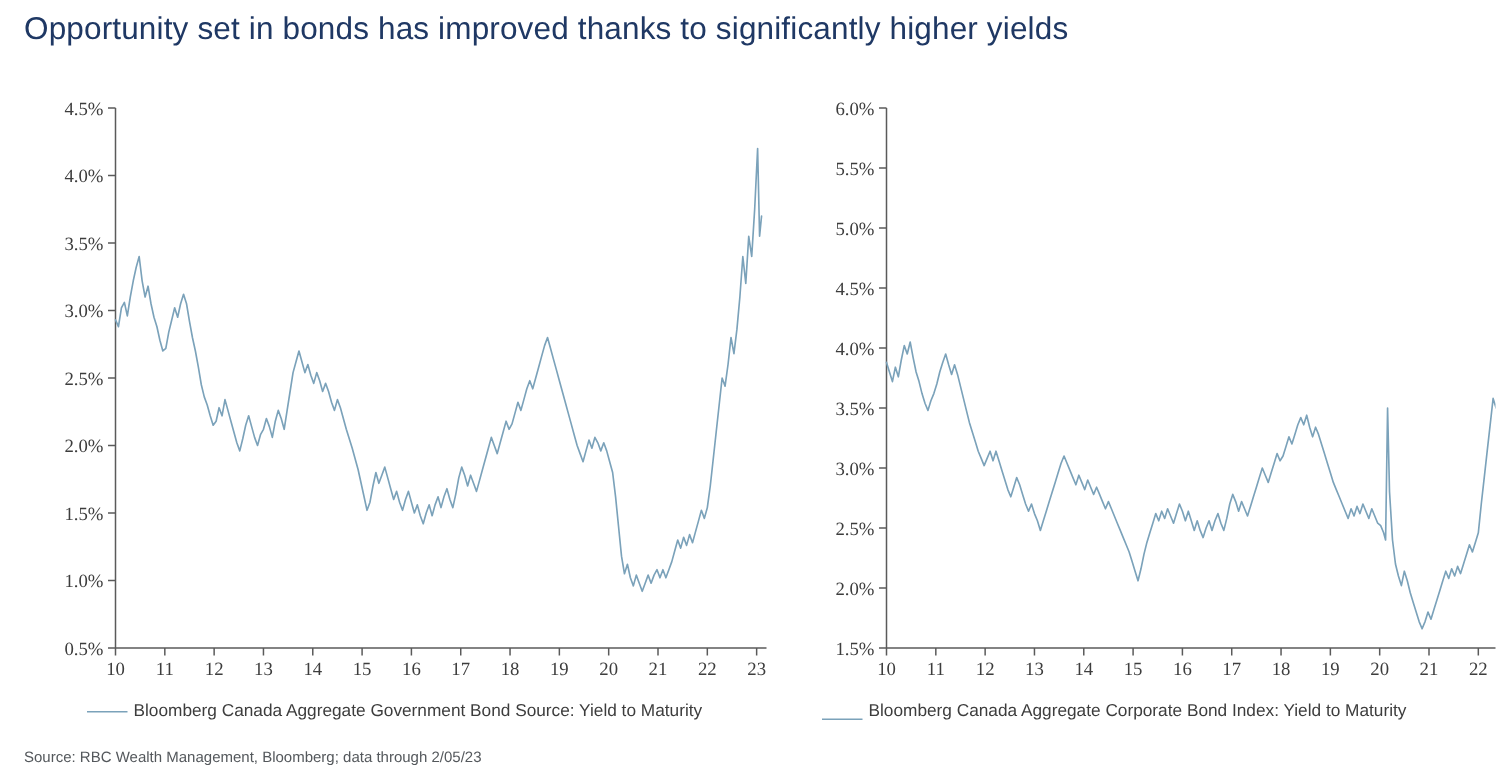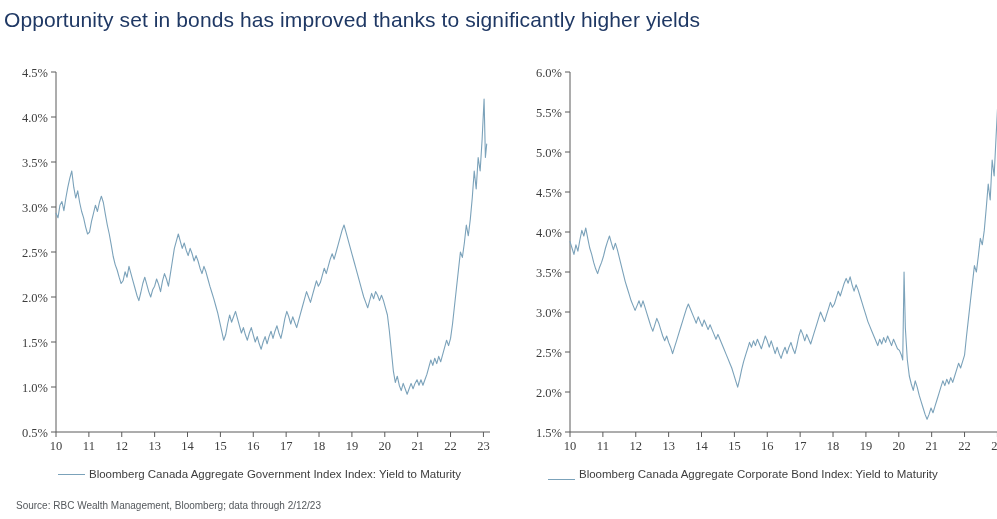--- a/index.html
+++ b/index.html
@@ -5,27 +5,27 @@
   html,body{margin:0;padding:0;}
   body{
     width:997px;height:519px;
     background:#ffffff;
     font-family:"Liberation Sans", sans-serif;
     color:#3a3a3a;
     overflow:hidden;
     position:relative;
   }
   .title{
-    position:absolute;left:4px;top:8px;
+    position:absolute;left:16px;top:8px;
     font-size:21px;
     color:#1f3864;
     letter-spacing:0.1px;
     white-space:nowrap;
   }
-  .panel{position:absolute;top:58px;height:420px;}
+  .panel{position:absolute;top:58px;height:420px;margin-left:21px;}
   #panel-left{left:0;width:500px;}
   #panel-right{left:520px;width:497px;}
   .chart-svg{display:block;}
   .tick-label{
     font-family:"Liberation Serif", serif;
     font-size:12.5px;
     fill:#3d3d3d;
   }
   .legend{
     position:absolute;
@@ -159,21 +159,21 @@
       <line x1="444.5454545454532" y1="374" x2="444.5454545454532" y2="379" stroke="#5a5a5a" stroke-width="1"></line>
       <text x="444.5454545454532" y="392" text-anchor="middle" class="tick-label">22</text>
       <line x1="477.42424242424096" y1="374" x2="477.42424242424096" y2="379" stroke="#5a5a5a" stroke-width="1"></line>
       <text x="477.42424242424096" y="392" text-anchor="middle" class="tick-label">23</text>
       <path d="M50.00,183.60L51.97,190.00L53.95,196.40L55.92,186.80L57.89,193.20L59.86,182.00L61.84,172.40L63.81,178.00L65.78,170.00L67.75,180.40L69.73,190.00L71.70,196.40L73.67,204.40L75.65,210.80L77.62,215.60L79.59,209.20L81.56,204.40L83.54,198.00L85.51,190.00L87.48,183.60L89.45,178.00L91.43,185.20L93.40,191.60L95.37,185.20L97.35,191.60L99.32,199.60L101.29,207.60L103.26,215.60L105.24,223.60L107.21,230.00L109.18,236.40L111.15,242.80L113.13,247.60L115.10,252.40L117.07,247.60L119.05,242.80L121.02,249.20L122.99,242.80L124.96,249.20L126.94,255.60L128.91,262.00L130.88,268.40L132.85,273.20L134.83,266.80L136.80,260.40L138.77,265.20L140.75,271.60L142.72,278.00L144.69,282.80L146.66,278.00L148.64,284.40L150.61,289.20L152.58,295.60L154.55,289.20L156.53,282.80L158.50,276.40L160.47,270.00L162.45,263.60L164.42,257.20L166.39,250.80L168.36,246.00L170.34,250.80L172.31,255.60L174.28,260.40L176.25,265.20L178.23,258.80L180.20,263.60L182.17,268.40L184.15,262.00L186.12,266.80L188.09,271.60L190.06,266.80L192.04,271.60L194.01,276.40L195.98,281.20L197.95,276.40L199.93,281.20L201.90,286.00L203.87,290.80L205.85,295.60L207.82,300.40L209.79,305.20L211.76,310.00L213.74,316.40L215.71,322.80L217.68,329.20L219.65,321.20L221.63,311.60L223.60,303.60L225.57,297.20L227.55,290.80L229.52,284.40L231.49,289.20L233.46,282.80L235.44,287.60L237.41,281.20L239.38,286.00L241.35,290.80L243.33,284.40L245.30,278.00L247.27,282.80L249.25,289.20L251.22,282.80L253.19,289.20L255.16,295.60L257.14,289.20L259.11,295.60L261.08,300.40L263.05,294.00L265.03,289.20L267.00,295.60L268.97,289.20L270.95,284.40L272.92,290.80L274.89,295.60L276.86,287.60L278.84,278.00L280.81,271.60L282.78,276.40L284.75,282.80L286.73,276.40L288.70,281.20L290.67,286.00L292.65,279.60L294.62,273.20L296.59,266.80L298.56,260.40L300.54,254.00L302.51,258.80L304.48,263.60L306.45,257.20L308.43,250.80L310.40,244.40L312.37,249.20L314.35,246.00L316.32,239.60L318.29,233.20L320.26,238.00L322.24,231.60L324.21,225.20L326.18,220.40L328.15,225.20L330.13,218.80L332.10,226.80L334.07,233.20L336.05,226.80L338.02,231.60L339.99,238.00L341.96,244.40L343.94,250.80L345.91,257.20L347.88,263.60L349.85,268.40L351.83,273.20L353.80,278.00L355.77,282.80L357.75,287.60L359.72,281.20L361.69,286.00L363.66,279.60L365.64,284.40L367.61,278.00L369.58,282.80L371.55,287.60L373.53,281.20L375.50,286.00L377.47,290.80L379.45,292.40L381.42,297.20L382.73,302.00L384.05,214.00L385.36,270.00L387.34,302.00L389.31,318.00L391.28,326.00L393.25,332.40L395.23,322.80L397.20,329.20L399.17,337.20L401.15,343.60L403.12,350.00L405.09,356.40L407.06,361.20L409.04,356.40L411.01,350.00L412.98,354.80L414.95,348.40L416.93,342.00L418.90,335.60L420.87,329.20L422.85,322.80L424.82,327.60L426.79,321.20L428.76,326.00L430.74,319.60L432.71,324.40L434.68,318.00L436.65,311.60L438.63,305.20L440.60,310.00L442.57,303.60L444.55,297.20L446.52,278.00L448.49,260.40L450.46,242.80L452.44,225.20L454.41,207.60L456.38,214.00L458.35,198.00L460.33,180.40L462.30,186.80L464.27,172.40L466.25,150.00L468.22,126.00L470.19,142.00L472.16,102.00L474.14,118.00L476.11,78.00L478.08,39.60L479.40,102.00L480.71,110.00" fill="none" stroke="#7ba2ba" stroke-width="1.1" stroke-linejoin="round" stroke-linecap="round"></path>
     </svg>
 </div>
 
 <div class="legend" id="legend-left">
   <span class="legend-swatch"></span>
-  <span>Bloomberg Canada Aggregate Government Index Index: Yield to Maturity</span>
+  <span>Bloomberg Canada Aggregate Government Bond Source: Yield to Maturity</span>
 </div>
 
 <div class="legend" id="legend-right">
   <span class="legend-swatch"></span>
   <span>Bloomberg Canada Aggregate Corporate Bond Index: Yield to Maturity</span>
 </div>
 
-<div class="source">Source: RBC Wealth Management, Bloomberg; data through 2/12/23</div>
+<div class="source">Source: RBC Wealth Management, Bloomberg; data through 2/05/23</div>
 
 </body></html>

